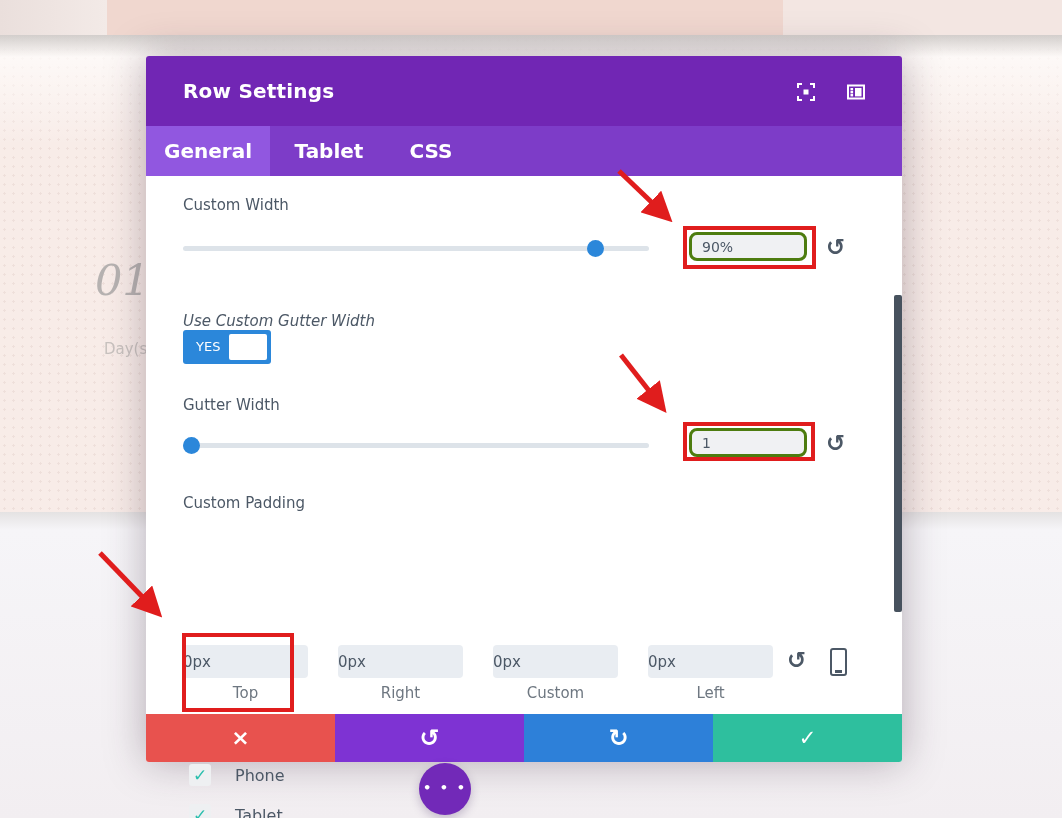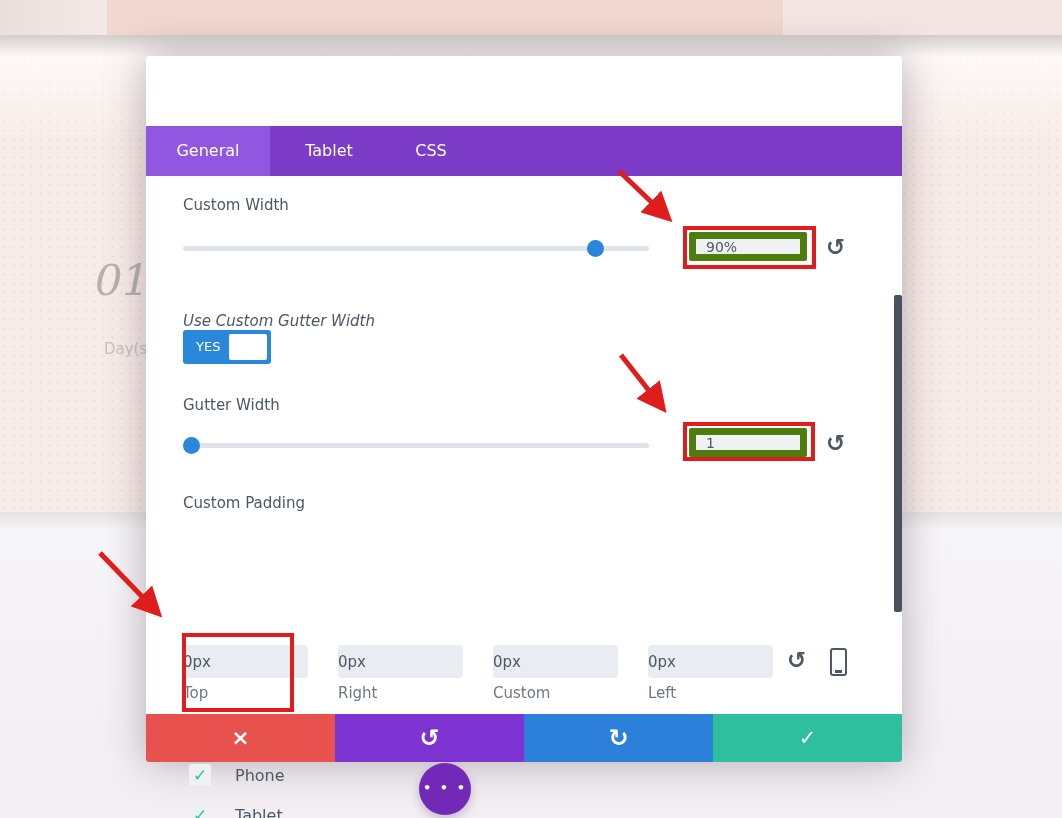--- a/index.html
+++ b/index.html
@@ -68,21 +68,21 @@
   .header-icon { position:absolute; top:27px; width:18px; height:18px; cursor:pointer; }
   .icon-focus { left:651px; }
   .icon-columns { left:701px; }
 
   .tabbar {
     position:absolute; left:0; top:70px; width:756px; height:50px;
     background:#7d3cc8; display:flex;
   }
   .tab {
     height:50px; line-height:50px; text-align:center;
-    color:#ffffff; font-size:16px; font-weight:400; cursor:pointer;
+    color:#ffffff; font-size:20px; font-weight:700; cursor:pointer;
   }
   .tab.active { background:#9157e0; }
   .tab-general { width:124px; }
   .tab-design  { width:118px; }
   .tab-css     { width:86px; }
 
   .modal-content {
     position:absolute; left:0; top:120px; width:756px; height:538px;
     background:#ffffff;
   }
@@ -92,21 +92,21 @@
     position:absolute; left:37px; width:466px; height:5px;
     background:#dde3e9; border-radius:3px; cursor:pointer;
   }
   .slider-handle {
     position:absolute; width:17px; height:17px; border-radius:50%;
     background:#2b87da; cursor:pointer;
   }
 
   .value-input {
     position:absolute; width:118px; height:29px;
-    background:#f0f1f3; border:7px solid #4d7c0f; border-radius:2px;
+    background:#f0f1f3; border:3px solid #4d7c0f; border-radius:8px;
     font-family:inherit; font-size:14px; color:#4c5866; padding-left:10px;
   }
   .reset-icon {
     position:absolute; font-size:23px; font-weight:700; color:#4c5866;
     line-height:24px; cursor:pointer; user-select:none;
   }
 
   .toggle {
     position:absolute; left:37px; top:274px; width:88px; height:34px;
     background:#2b87da; border-radius:3px; cursor:pointer;
@@ -119,21 +119,21 @@
     position:absolute; right:4px; top:4px; width:38px; height:26px;
     background:#ffffff; border-radius:2px;
   }
 
   .pad-input {
     position:absolute; top:469px; width:125px; height:33px;
     background:#e9edf2; border:none; border-radius:4px;
     font-family:inherit; font-size:15px; color:#4c5866; 
   }
   .pad-label {
-    position:absolute; top:508px; width:125px; text-align:left;
+    position:absolute; top:508px; width:125px; text-align:center;
     font-size:15px; color:#6e7781;
   }
   .phone-icon {
     position:absolute; left:684px; top:472px; width:17px; height:28px;
     border:2px solid #4c5866; border-radius:3px; cursor:pointer;
   }
   .phone-icon::after {
     content:""; position:absolute; left:3px; bottom:1px; width:7px; height:3px;
     background:#4c5866;
   }
@@ -191,20 +191,34 @@
 <div class="bg-bottom-section"></div>
 <div class="bg-topbar-left"></div>
 <div class="bg-topbar"></div>
 <div class="bg-topbar-right"></div>
 <div class="bg-topbar-shadow"></div>
 <div class="bg-big-text">01.</div>
 <div class="bg-small-text">Day(s)</div>
 
 <div class="modal">
 
+  <div class="modal-header">
+    <div class="modal-title">Row Settings</div>
+    <svg class="header-icon icon-focus" viewBox="0 0 18 18">
+      <path d="M1 5 V1 H5 M13 1 H17 V5 M17 13 V17 H13 M5 17 H1 V13" fill="none" stroke="#ffffff" stroke-width="2"></path>
+      <rect x="6.5" y="6.5" width="5" height="5" fill="#ffffff"></rect>
+    </svg>
+    <svg class="header-icon icon-columns" viewBox="0 0 18 18">
+      <rect x="1" y="2.5" width="16" height="13" fill="none" stroke="#ffffff" stroke-width="2"></rect>
+      <rect x="3.5" y="5" width="2.6" height="2.4" fill="#ffffff"></rect>
+      <rect x="3.5" y="8" width="2.6" height="2.4" fill="#ffffff"></rect>
+      <rect x="3.5" y="11" width="2.6" height="2.4" fill="#ffffff"></rect>
+      <rect x="8" y="5" width="6.5" height="8.4" fill="#ffffff"></rect>
+    </svg>
+  </div>
 
   <div class="tabbar">
     <div class="tab tab-general active">General</div>
     <div class="tab tab-design">Tablet</div>
     <div class="tab tab-css">CSS</div>
   </div>
 
   <div class="modal-content">
 
     <div class="field-label" style="top:20px;">Custom Width</div>

